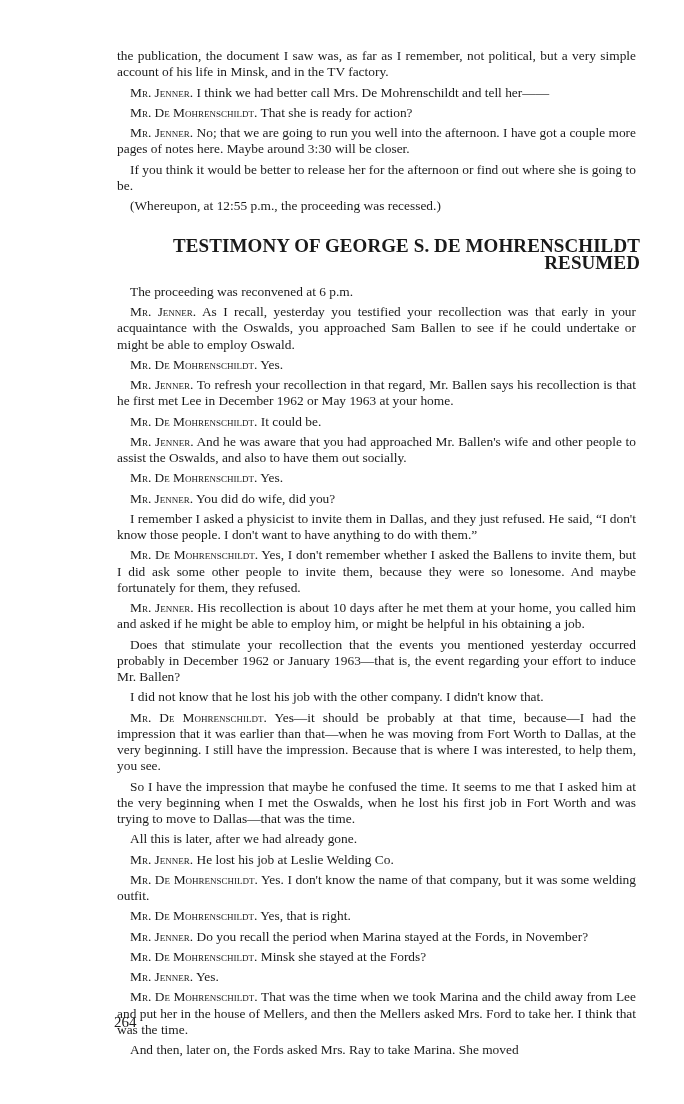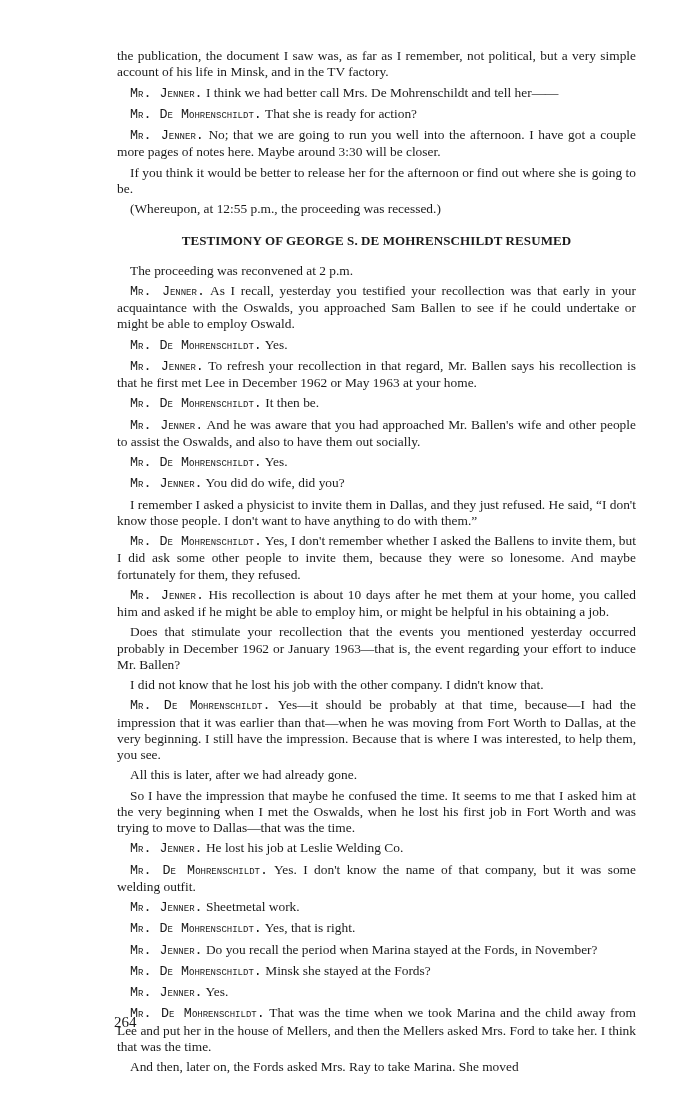--- a/index.html
+++ b/index.html
@@ -5,24 +5,24 @@
   html, body { margin: 0; padding: 0; background: #ffffff; }
   body { width: 684px; height: 1104px; position: relative; overflow: hidden; }
   .page {
     position: absolute; left: 113px; top: 44px; width: 527px;
     font-family: "Liberation Serif", "DejaVu Serif", serif;
     font-size: 13.4px; line-height: 16.25px; color: #1a1a1a;
     text-align: justify;
   }
   .p { margin: 4px; text-indent: 13px; }
   .p.noindent { text-indent: 0; }
-  .sp { font-variant: small-caps; font-family: Liberation Mono, monospace; }
+  .sp { font-variant: small-caps; }
   .heading {
-    text-align: center; font-weight: bold; font-size: 13px;
-    margin: 16px 0 13px 0; letter-spacing: 0.1px; text-indent: 0;
+    text-align: right; font-weight: bold; font-size: 19px;
+    margin: 24px 0 13px 0; letter-spacing: 0.1px; text-indent: 0;
   }
   .pagenum {
     position: absolute; left: 114px; top: 1014px;
     font-family: "Liberation Serif", "DejaVu Serif", serif;
     font-size: 15px; color: #1a1a1a;
   }
 </style>
 </head>
 <body>
 
@@ -30,39 +30,38 @@
   <div id="before">
       <p class="p noindent"><span>the publication, the document I saw was, as far as I remember, not political, but a very simple account of his life in Minsk, and in the TV factory.</span></p>
       <p class="p"><span class="sp">Mr. Jenner.</span><span> I think we had better call Mrs. De Mohrenschildt and tell her——</span></p>
       <p class="p"><span class="sp">Mr. De Mohrenschildt.</span><span> That she is ready for action?</span></p>
       <p class="p"><span class="sp">Mr. Jenner.</span><span> No; that we are going to run you well into the afternoon. I have got a couple more pages of notes here. Maybe around 3:30 will be closer.</span></p>
       <p class="p"><span>If you think it would be better to release her for the afternoon or find out where she is going to be.</span></p>
       <p class="p"><span>(Whereupon, at 12:55 p.m., the proceeding was recessed.)</span></p>
     </div>
   <h2 class="heading">TESTIMONY OF GEORGE S. DE MOHRENSCHILDT RESUMED</h2>
   <div id="after">
-      <p class="p"><span>The proceeding was reconvened at 2 p.m.</span></p>
+      <p class="p"><span>The proceeding was reconvened at 6 p.m.</span></p>
       <p class="p"><span class="sp">Mr. Jenner.</span><span> As I recall, yesterday you testified your recollection was that early in your acquaintance with the Oswalds, you approached Sam Ballen to see if he could undertake or might be able to employ Oswald.</span></p>
       <p class="p"><span class="sp">Mr. De Mohrenschildt.</span><span> Yes.</span></p>
       <p class="p"><span class="sp">Mr. Jenner.</span><span> To refresh your recollection in that regard, Mr. Ballen says his recollection is that he first met Lee in December 1962 or May 1963 at your home.</span></p>
-      <p class="p"><span class="sp">Mr. De Mohrenschildt.</span><span> It then be.</span></p>
+      <p class="p"><span class="sp">Mr. De Mohrenschildt.</span><span> It could be.</span></p>
       <p class="p"><span class="sp">Mr. Jenner.</span><span> And he was aware that you had approached Mr. Ballen's wife and other people to assist the Oswalds, and also to have them out socially.</span></p>
       <p class="p"><span class="sp">Mr. De Mohrenschildt.</span><span> Yes.</span></p>
       <p class="p"><span class="sp">Mr. Jenner.</span><span> You did do wife, did you?</span></p>
       <p class="p"><span>I remember I asked a physicist to invite them in Dallas, and they just refused. He said, “I don't know those people. I don't want to have anything to do with them.”</span></p>
       <p class="p"><span class="sp">Mr. De Mohrenschildt.</span><span> Yes, I don't remember whether I asked the Ballens to invite them, but I did ask some other people to invite them, because they were so lonesome. And maybe fortunately for them, they refused.</span></p>
       <p class="p"><span class="sp">Mr. Jenner.</span><span> His recollection is about 10 days after he met them at your home, you called him and asked if he might be able to employ him, or might be helpful in his obtaining a job.</span></p>
       <p class="p"><span>Does that stimulate your recollection that the events you mentioned yesterday occurred probably in December 1962 or January 1963—that is, the event regarding your effort to induce Mr. Ballen?</span></p>
       <p class="p"><span>I did not know that he lost his job with the other company. I didn't know that.</span></p>
       <p class="p"><span class="sp">Mr. De Mohrenschildt.</span><span> Yes—it should be probably at that time, because—I had the impression that it was earlier than that—when he was moving from Fort Worth to Dallas, at the very beginning. I still have the impression. Because that is where I was interested, to help them, you see.</span></p>
+      <p class="p"><span>So I have the impression that maybe he confused the time. It seems to me that I asked him at the very beginning when I met the Oswalds, when he lost his first job in Fort Worth and was trying to move to Dallas—that was the time.</span></p>
       <p class="p"><span>All this is later, after we had already gone.</span></p>
-      <p class="p"><span>So I have the impression that maybe he confused the time. It seems to me that I asked him at the very beginning when I met the Oswalds, when he lost his first job in Fort Worth and was trying to move to Dallas—that was the time.</span></p>
       <p class="p"><span class="sp">Mr. Jenner.</span><span> He lost his job at Leslie Welding Co.</span></p>
       <p class="p"><span class="sp">Mr. De Mohrenschildt.</span><span> Yes. I don't know the name of that company, but it was some welding outfit.</span></p>
-      <p class="p"><span class="sp">Mr. Jenner.</span><span> Sheetmetal work.</span></p>
       <p class="p"><span class="sp">Mr. De Mohrenschildt.</span><span> Yes, that is right.</span></p>
       <p class="p"><span class="sp">Mr. Jenner.</span><span> Do you recall the period when Marina stayed at the Fords, in November?</span></p>
       <p class="p"><span class="sp">Mr. De Mohrenschildt.</span><span> Minsk she stayed at the Fords?</span></p>
       <p class="p"><span class="sp">Mr. Jenner.</span><span> Yes.</span></p>
       <p class="p"><span class="sp">Mr. De Mohrenschildt.</span><span> That was the time when we took Marina and the child away from Lee and put her in the house of Mellers, and then the Mellers asked Mrs. Ford to take her. I think that was the time.</span></p>
       <p class="p"><span>And then, later on, the Fords asked Mrs. Ray to take Marina. She moved</span></p>
     </div>
 </div>
 
 <div class="pagenum">264</div>

